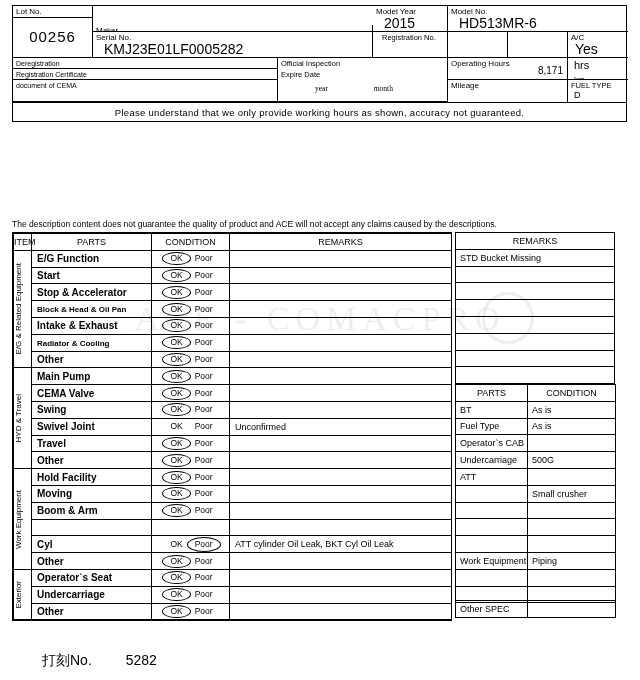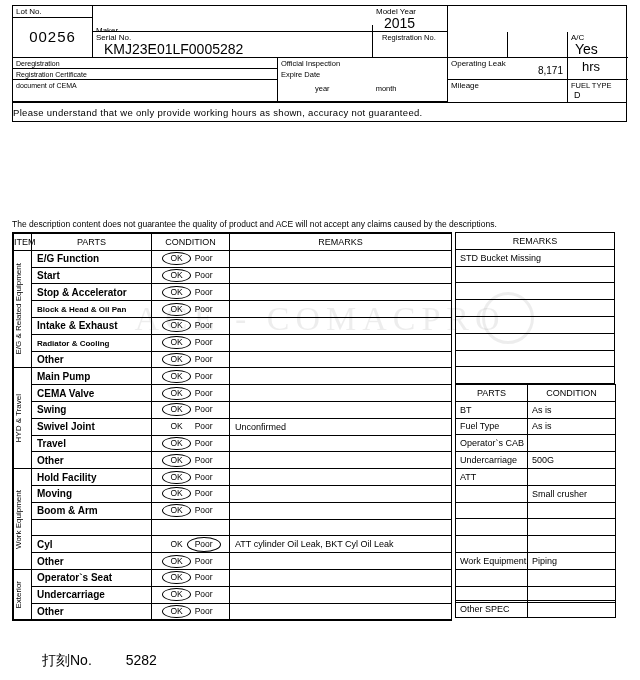--- a/index.html
+++ b/index.html
@@ -72,21 +72,21 @@
     text-align: center;
     font-size: 15px;
     letter-spacing: 1px;
     padding-top: 10px;
   }
   .maker-cell { grid-column: 2 / span 2; margin-top: 19px; }
   .serial-cell { grid-column: 2 / span 2; }
 
   .note-line {
     border-top: 1px solid #000;
-    text-align: left;
+    text-align: center;
     font-size: 9.5px;
     padding: 4px 0 3px 0;
     letter-spacing: 0.3px;
   }
 
   .small-stack {
     font-size: 7px;
     line-height: 11px;
   }
   .small-stack div {
@@ -276,20 +276,24 @@
     </div>
 
     <div class="cell maker-cell">
       <span class="lbl">Maker</span>
       <span class="val">KATO</span>
     </div>
     <div class="cell">
       <span class="lbl">Model Year</span>
       <span class="val">2015</span>
     </div>
+    <div class="cell nr" style="grid-column: 5 / span 3;">
+      <span class="lbl">Model No.</span>
+      <span class="val">HD513MR-6</span>
+    </div>
 
     <div class="cell serial-cell">
       <span class="lbl">Serial No.</span>
       <span class="val">KMJ23E01LF0005282</span>
     </div>
     <div class="cell">
       <span class="lbl" style="font-size:7.5px;line-height:9px;padding-left:6px;">Registration No.</span>
     </div>
     <div class="cell"></div>
     <div class="cell"></div>
@@ -302,32 +306,32 @@
       <div class="small-stack">
         <div>Deregistration</div>
         <div>Registration Certificate</div>
         <div>document of CEMA</div>
       </div>
     </div>
 
     <div class="cell" style="grid-row: 3 / span 2; grid-column: 3 / span 2; padding:0;">
       <div style="font-size:7.5px;line-height:10px;padding:1px 3px;">Official Inspection</div>
       <div style="font-size:7.5px;line-height:10px;padding:0 3px;">Expire Date</div>
-      <div style="font-size:7.5px;line-height:10px;padding:4px 3px 0 3px;">
+      <div style="font-size:7.5px;line-height:10px;padding:4px 3px 0 3px;font-family:Liberation Serif, serif;">
         <span style="margin-left:34px;">year</span>
         <span style="margin-left:44px;">month</span>
       </div>
     </div>
 
     <div class="cell" style="grid-column: 5 / span 2;">
-      <span class="lbl">Operating Leak</span>
+      <span class="lbl">Operating Hours</span>
       <span style="position:absolute;right:4px;top:7px;font-size:10px;">8,171</span>
     </div>
     <div class="cell nr">
-      <span style="font-size:13px;padding-left:3px;margin-left:8px;">hrs</span>
+      <span style="font-size:11px;padding-left:3px;">hrs</span>
       <span style="display:block;font-size:8px;padding-left:3px;margin-top:4px;">km</span>
     </div>
 
     <div class="cell nb" style="grid-column: 5 / span 2;">
       <span class="lbl">Mileage</span>
     </div>
     <div class="cell nr nb">
       <span class="lbl" style="font-size:7.5px;">FUEL TYPE</span>
       <span style="display:block;font-size:9px;padding-left:3px;">D</span>
     </div>

